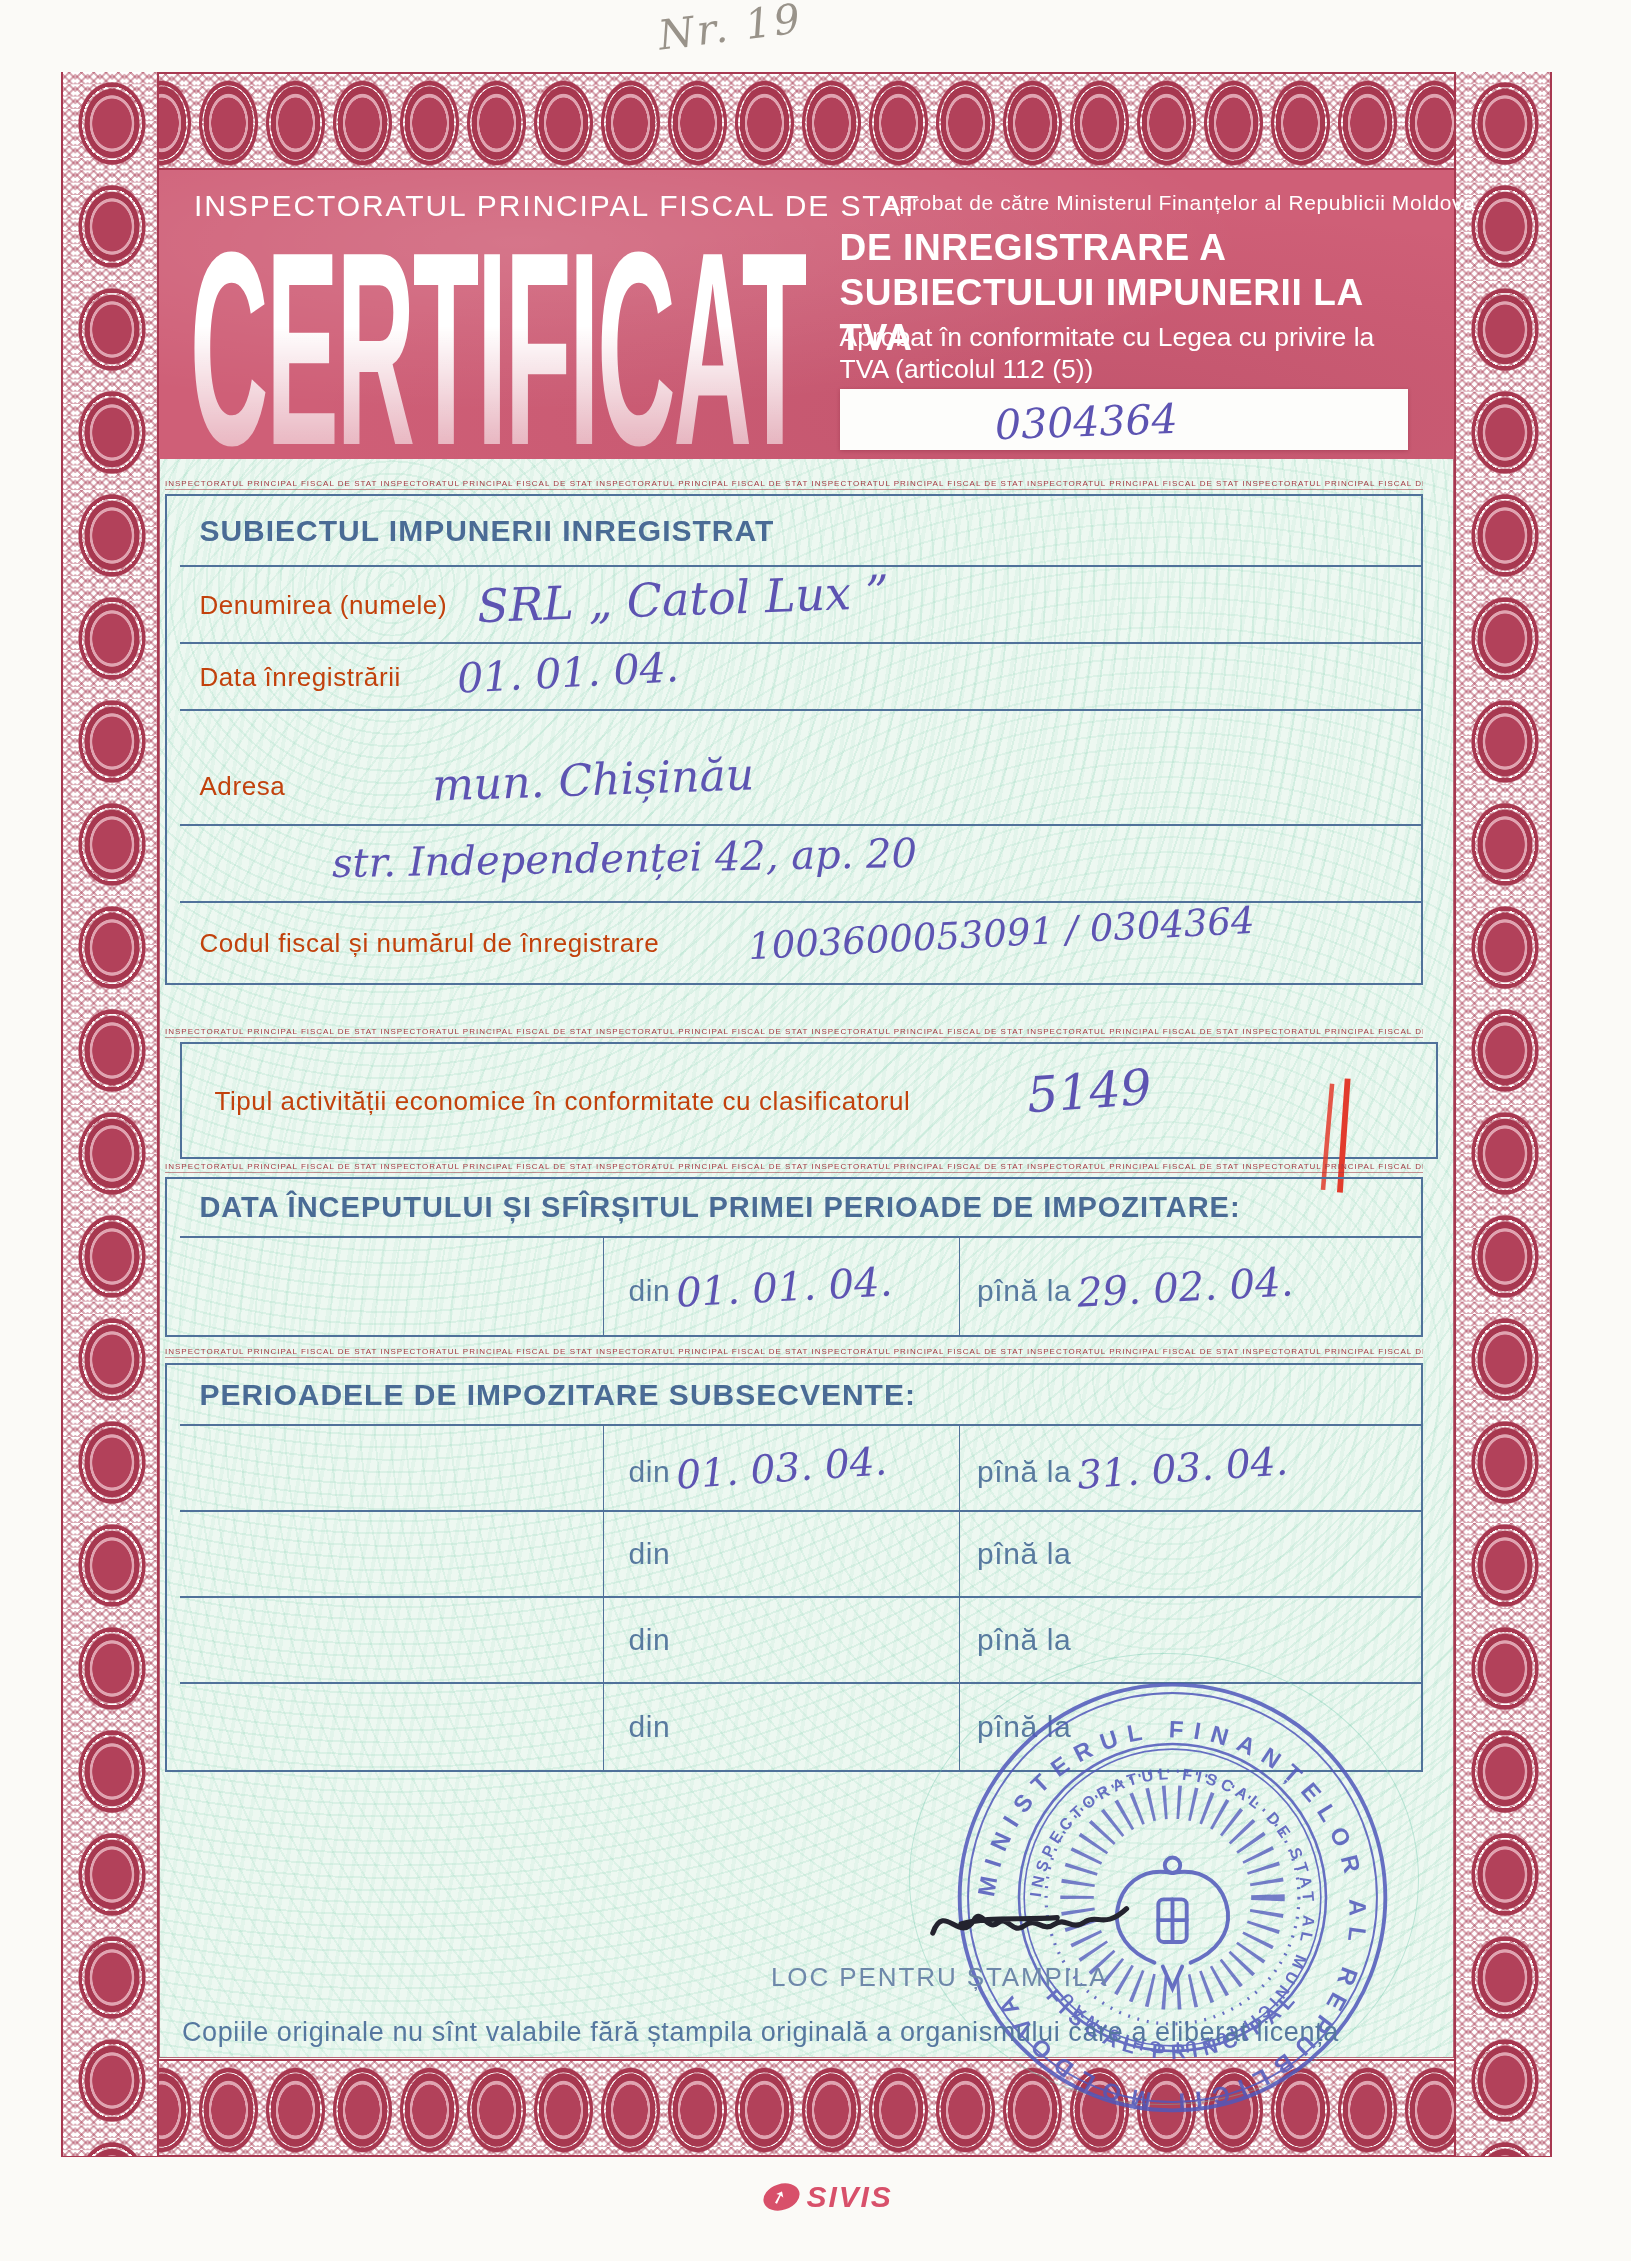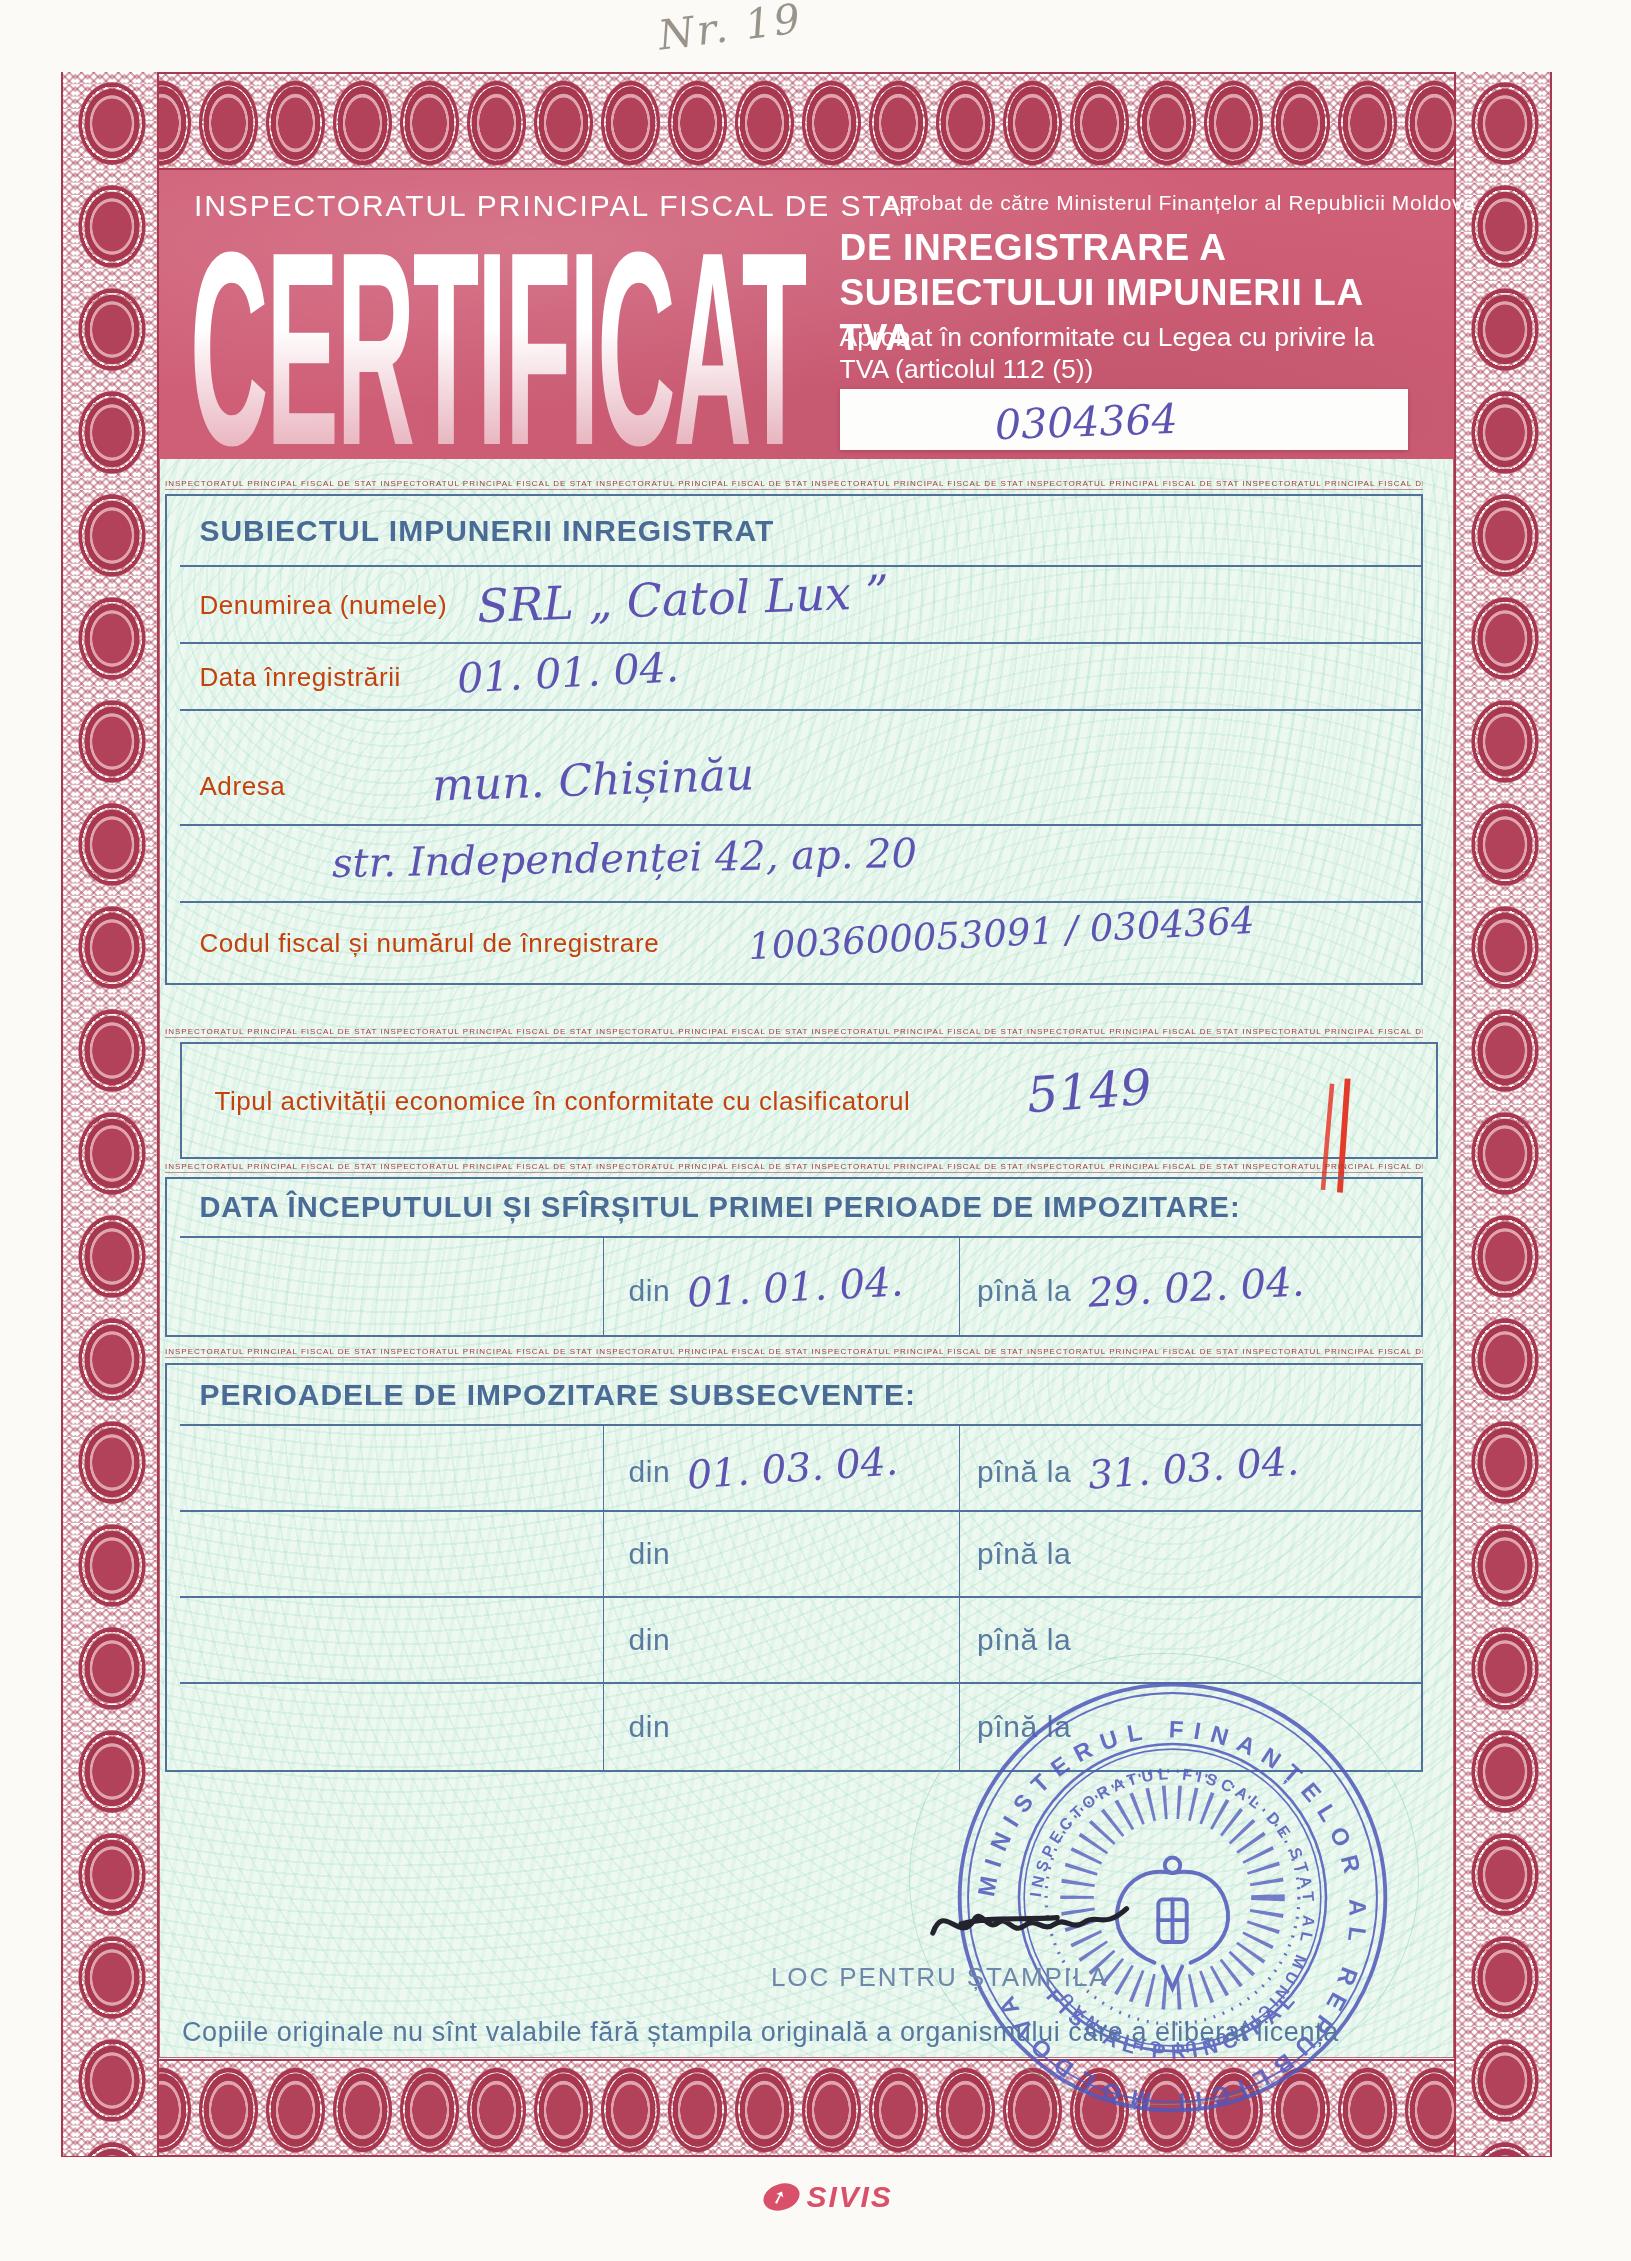--- a/index.html
+++ b/index.html
@@ -89,21 +89,21 @@
   .trow:last-child { border-bottom:none; }
   .sec-title {
     display:flex; align-items:center; padding-left:19.4px;
     font-size:30px; font-weight:700; color:#4a6b95; letter-spacing:1px;
   }
   .flabel { position:absolute; left:19.4px; top:50%; transform:translateY(-50%); font-size:26px; color:#c2410c; letter-spacing:0.6px; white-space:nowrap; }
   .cells { display:flex; height:100%; }
   .cell { position:relative; height:100%; }
   .cell + .cell { border-left:1.9px solid #50719a; }
   .din-label { font-size:30px; color:#587a9f; letter-spacing:0.6px; }
-  .cell .inline { position:absolute; top:50%; transform:translateY(-50%); display:flex; align-items:baseline; gap:17px; padding-left:24.5px; white-space:nowrap; }
+  .cell .inline { position:absolute; top:50%; transform:translateY(-50%); display:flex; align-items:baseline; gap:6px; padding-left:24.5px; white-space:nowrap; }
   
   .green-ring { position:absolute; left:909px; top:1653px; width:510px; height:452px; border:1.9px solid rgba(112,200,172,.40); border-radius:50%; }
   .stamp { position:absolute; left:950px; top:1675px; opacity:.85; }
   .signature { position:absolute; left:922px; top:1883px; }
   .loc-label { position:absolute; left:771px; top:1962px; font-size:26px; color:#6e88aa; letter-spacing:1.9px; white-space:nowrap; }
   .note { position:absolute; left:182px; top:2017px; font-size:27px; color:#55779f; letter-spacing:0.6px; white-space:nowrap; }
   .redmark { position:absolute; left:1310px; top:1076px; }
   
   .sivis { position:absolute; left:763px; top:2180px; display:flex; align-items:center; gap:6.5px; }
   .sivis-oval {

